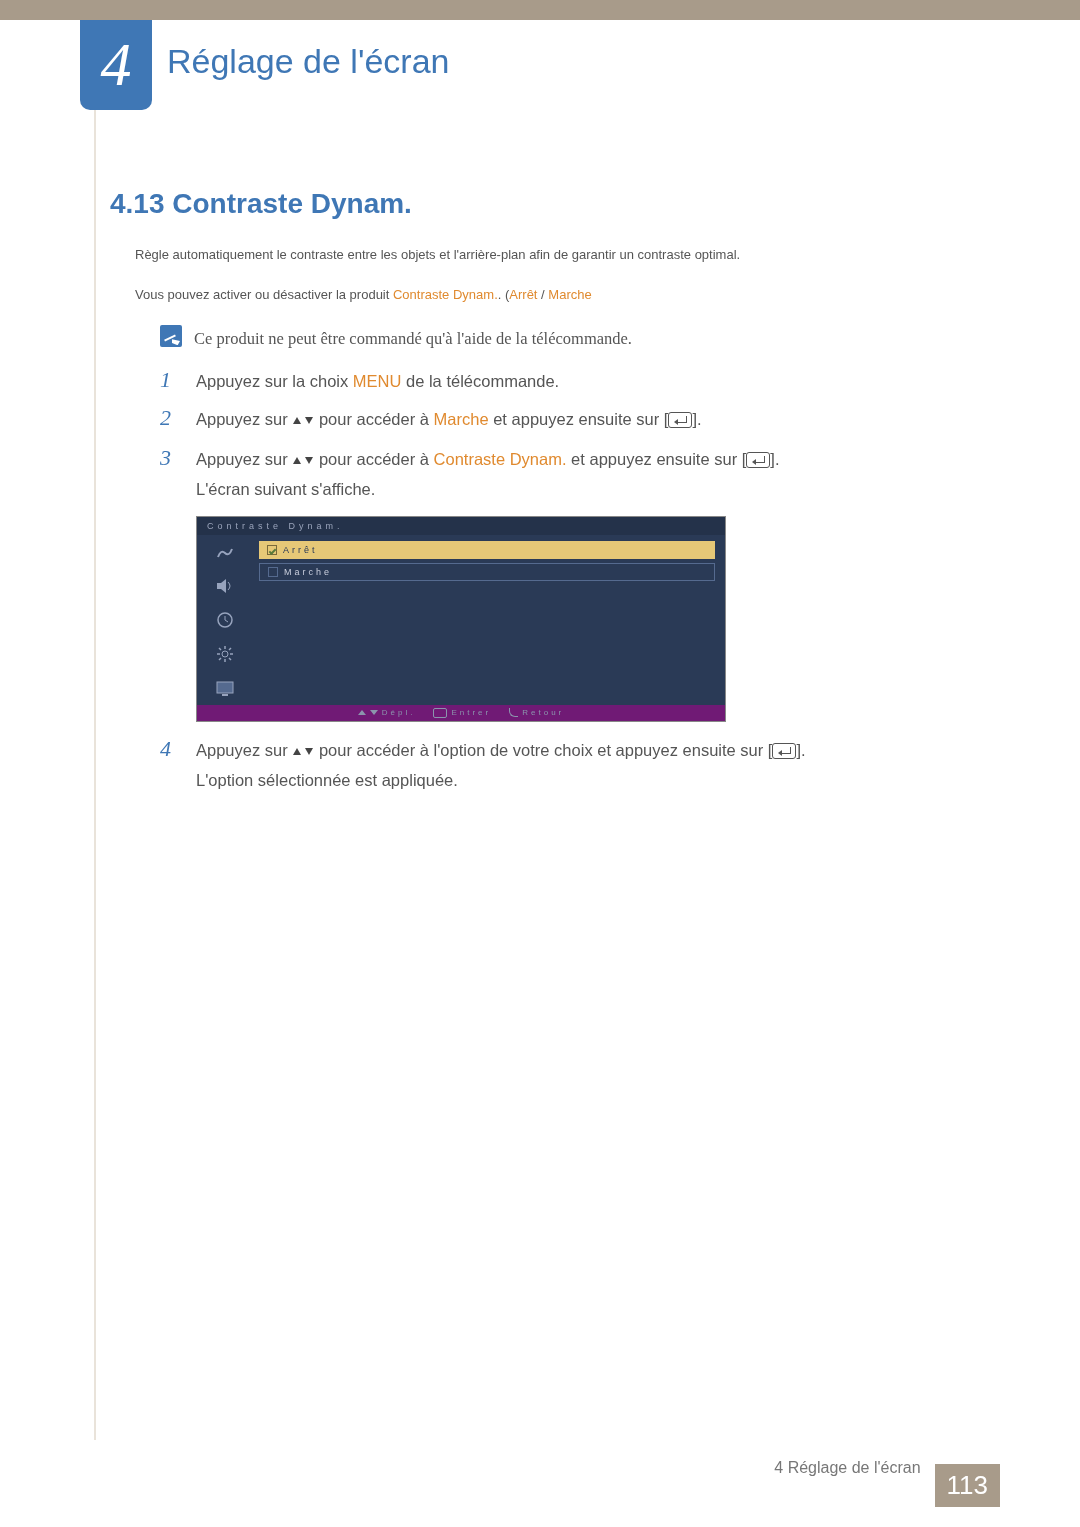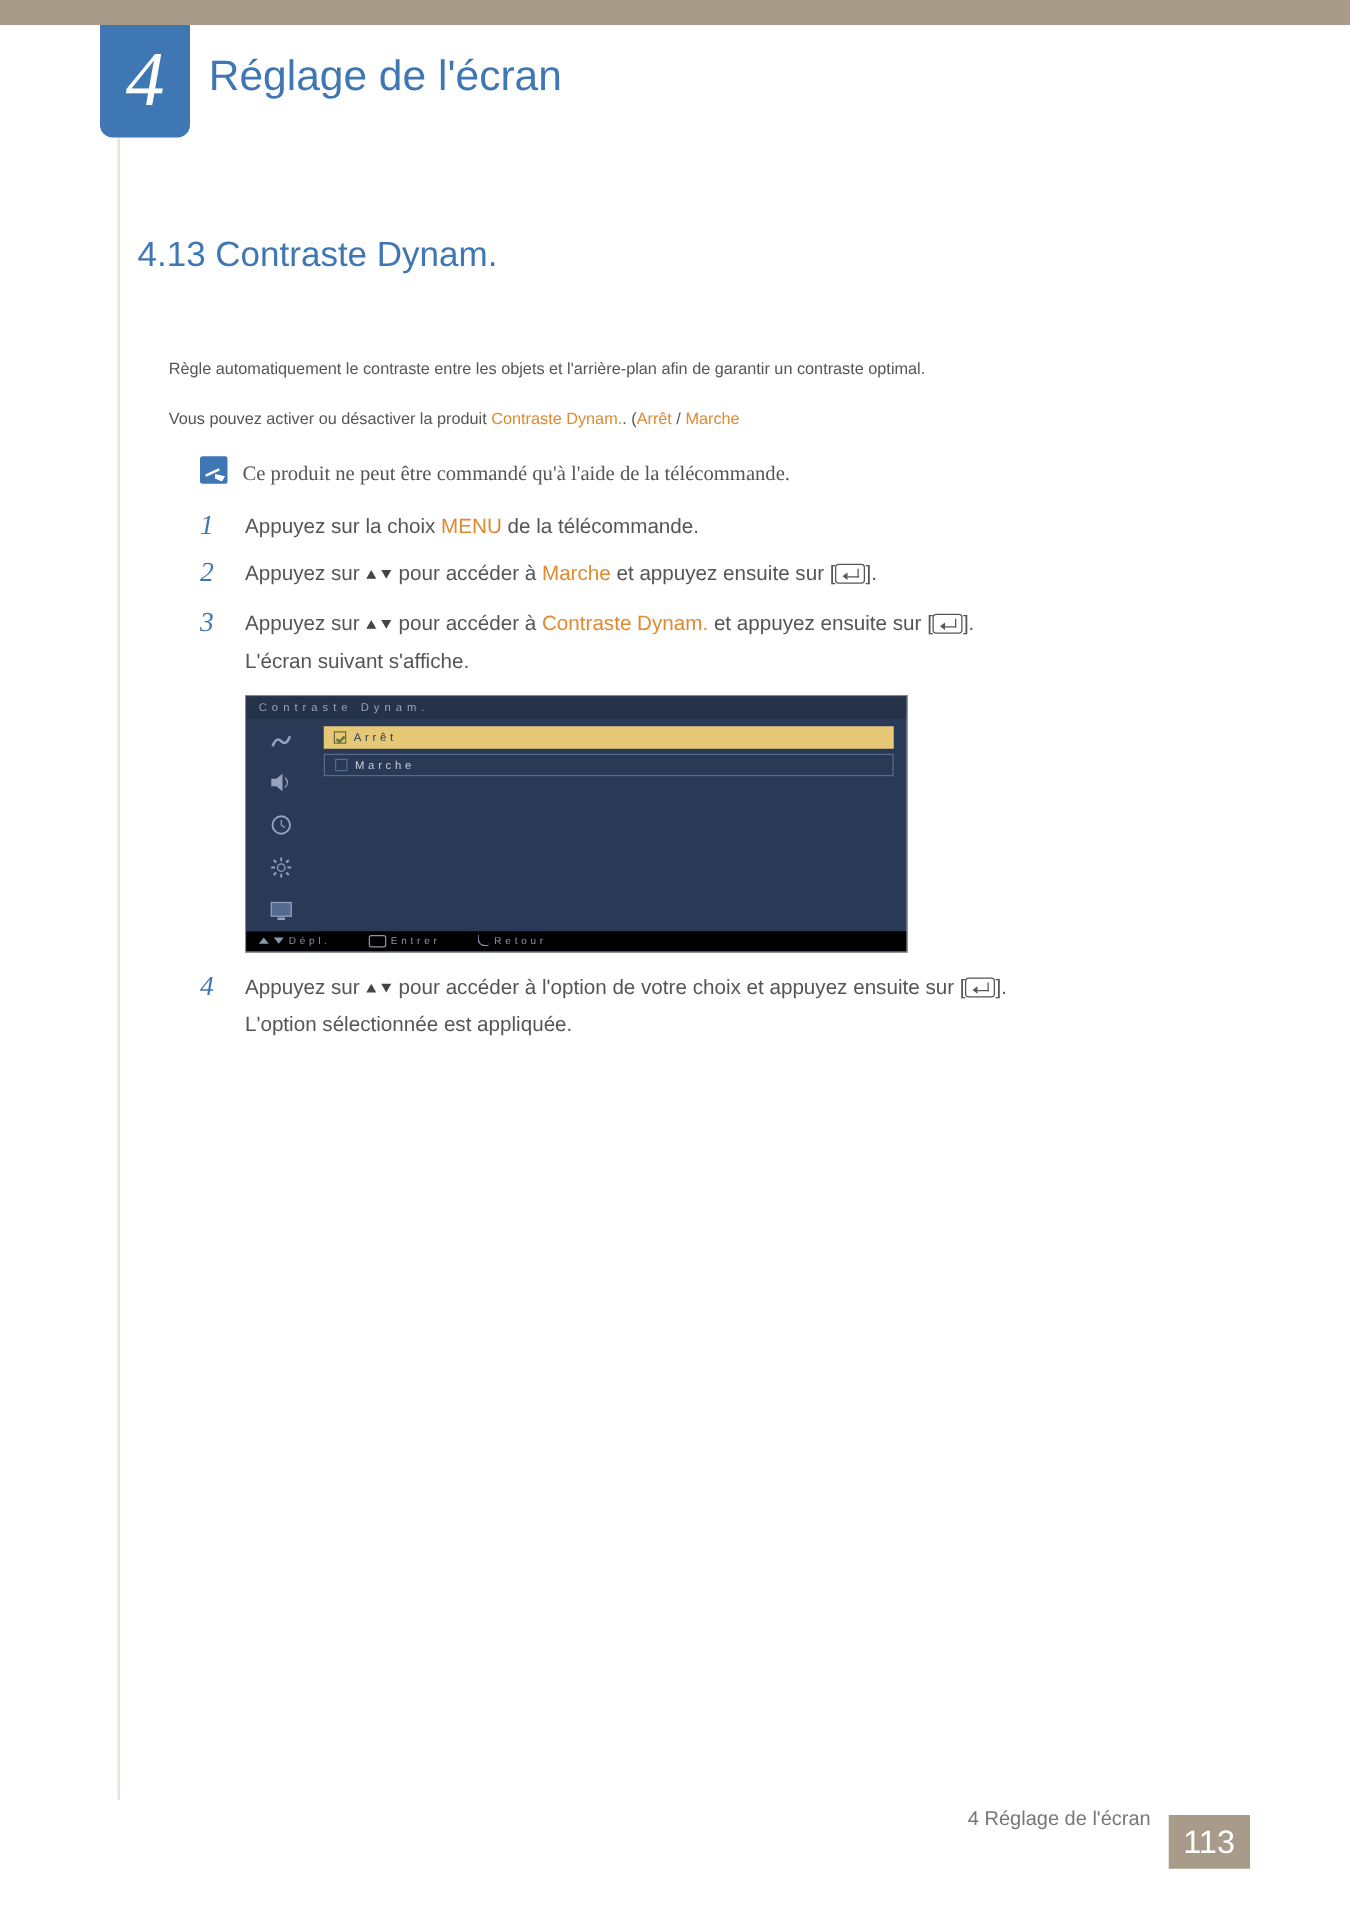--- a/index.html
+++ b/index.html
@@ -52,22 +52,22 @@
   }
   .section {
     position: absolute;
     top: 188px;
     left: 110px;
     right: 80px;
   }
   .section-heading {
     font-size: 28px;
     color: #3f77b5;
-    font-weight: 400;
-    margin-bottom: 65px;
+    font-weight: 700;
+    margin-bottom: 25px;
   }
   .body-text {
     font-size: 13px;
     line-height: 1.55;
     color: #555;
     margin-left: 25px;
     margin-bottom: 20px;
   }
   .hl { color: #e08a2f; }
   .subsection-heading {
@@ -228,38 +228,39 @@
     width: 5px; height: 2px;
     border-left: 2px solid #5a7a3a;
     border-bottom: 2px solid #5a7a3a;
     transform: rotate(-45deg);
   }
   .osd-row.unsel .osd-check {
     background: transparent;
     border-color: #556a8f;
   }
   .osd-footer {
-    background: #000000;
+    background: #701a75;
     padding: 3px 10px;
     display: flex;
-    gap: 30px;
+    justify-content: center;
+    gap: 18px;
     font-size: 8px;
     letter-spacing: 3px;
     color: #8b95ad;
   }
   .osd-footer span { display: inline-flex; align-items: center; gap: 4px; }
   .mini-tri { display:inline-block; width:0;height:0;border-left:4px solid transparent;border-right:4px solid transparent;}
   .mini-tri.up{border-bottom:5px solid #8b95ad;}
   .mini-tri.dn{border-top:5px solid #8b95ad;}
   .mini-enter{display:inline-block;width:14px;height:10px;border:1px solid #8b95ad;border-radius:2px;position:relative;}
   .mini-ret{display:inline-block;width:9px;height:9px;border:1.2px solid #8b95ad;border-right:none;border-top:none;border-radius:0 0 0 6px;position:relative;}
   
   .page-footer {
     position: absolute;
-    bottom: 32px;
+    bottom: 20px;
     right: 80px;
     display: flex;
     align-items: center;
     gap: 0;
   }
   .footer-text {
     font-size: 16px;
     color: #777;
     padding-right: 14px;
   }

